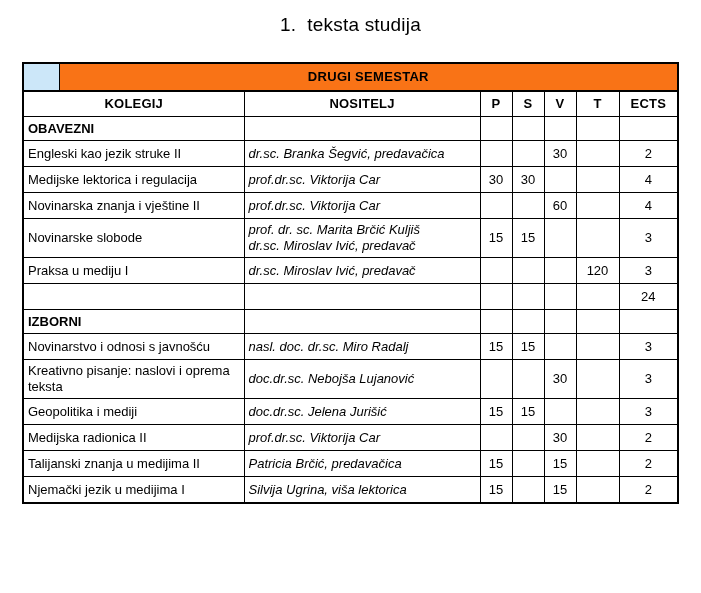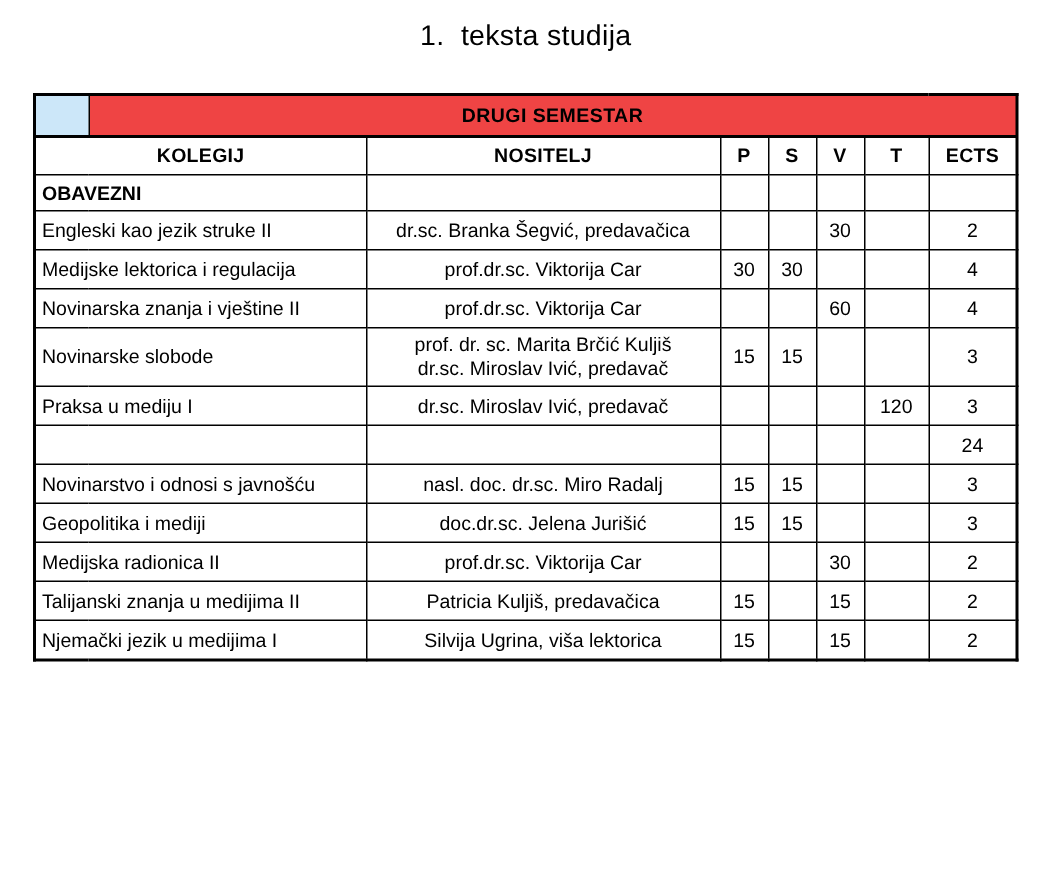--- a/index.html
+++ b/index.html
@@ -41,21 +41,21 @@
     text-align:center;
     letter-spacing:.3px;
   }
   tr.cols th{
     height:18px;
     text-align:center;
     font-weight:bold;
     letter-spacing:.2px;
   }
   td.kolegij{text-align:left;padding-left:8px;padding-right:6px;height:19px;}
-  td.nositelj{text-align:center;padding-left:9px;padding-right:4px;white-space:pre-line;}
+  td.nositelj{text-align:left;padding-left:9px;padding-right:4px;white-space:pre-line;font-style:italic;}
   td.num{text-align:center;padding-left:1px;padding-right:1px;}
   td.section{font-weight:bold;text-align:left;height:17px;}
   tr.total-row td{height:19px;margin-top:36px;}
 </style>
 </head>
 <body>
 
 <div class="title">
   <span>1.</span><span class="gap">teksta studija</span>
 </div>
@@ -67,21 +67,21 @@
     <col style="width:236px">
     <col style="width:32px">
     <col style="width:32px">
     <col style="width:32px">
     <col style="width:43px">
     <col style="width:59px">
   </colgroup>
   <thead>
     <tr class="blue-row">
       <td class="corner" style="background: rgb(204, 231, 249);"></td>
-      <td class="semester" colspan="7" style="background: #ef4444;">DRUGI SEMESTAR</td>
+      <td class="semester" colspan="7" style="background: #f97316;">DRUGI SEMESTAR</td>
     </tr>
     <tr class="cols">
       <th colspan="2">KOLEGIJ</th>
       <th>NOSITELJ</th>
       <th>P</th>
       <th>S</th>
       <th>V</th>
       <th>T</th>
       <th>ECTS</th>
     </tr>
@@ -145,49 +145,67 @@
       <tr class="total-row">
         <td class="kolegij" colspan="2"></td>
         <td class="nositelj"></td>
         <td class="num"></td>
         <td class="num"></td>
         <td class="num"></td>
         <td class="num"></td>
         <td class="num">24</td>
       </tr>
       <tr>
+        <td class="section" colspan="2">IZBORNI</td>
+        <td class="nositelj"></td>
+        <td class="num"></td>
+        <td class="num"></td>
+        <td class="num"></td>
+        <td class="num"></td>
+        <td class="num"></td>
+      </tr>
+      <tr>
         <td class="kolegij" colspan="2">Novinarstvo i odnosi s javnošću</td>
         <td class="nositelj">nasl. doc. dr.sc. Miro Radalj</td>
         <td class="num">15</td>
         <td class="num">15</td>
         <td class="num"></td>
         <td class="num"></td>
         <td class="num">3</td>
       </tr>
       <tr>
+        <td class="kolegij" colspan="2">Kreativno pisanje: naslovi i oprema teksta</td>
+        <td class="nositelj">doc.dr.sc. Nebojša Lujanović</td>
+        <td class="num"></td>
+        <td class="num"></td>
+        <td class="num">30</td>
+        <td class="num"></td>
+        <td class="num">3</td>
+      </tr>
+      <tr>
         <td class="kolegij" colspan="2">Geopolitika i mediji</td>
         <td class="nositelj">doc.dr.sc. Jelena Jurišić</td>
         <td class="num">15</td>
         <td class="num">15</td>
         <td class="num"></td>
         <td class="num"></td>
         <td class="num">3</td>
       </tr>
       <tr>
         <td class="kolegij" colspan="2">Medijska radionica II</td>
         <td class="nositelj">prof.dr.sc. Viktorija Car</td>
         <td class="num"></td>
         <td class="num"></td>
         <td class="num">30</td>
         <td class="num"></td>
         <td class="num">2</td>
       </tr>
       <tr>
         <td class="kolegij" colspan="2">Talijanski znanja u medijima II</td>
-        <td class="nositelj">Patricia Kuljiš, predavačica</td>
+        <td class="nositelj">Patricia Brčić, predavačica</td>
         <td class="num">15</td>
         <td class="num"></td>
         <td class="num">15</td>
         <td class="num"></td>
         <td class="num">2</td>
       </tr>
       <tr>
         <td class="kolegij" colspan="2">Njemački jezik u medijima I</td>
         <td class="nositelj">Silvija Ugrina, viša lektorica</td>
         <td class="num">15</td>

